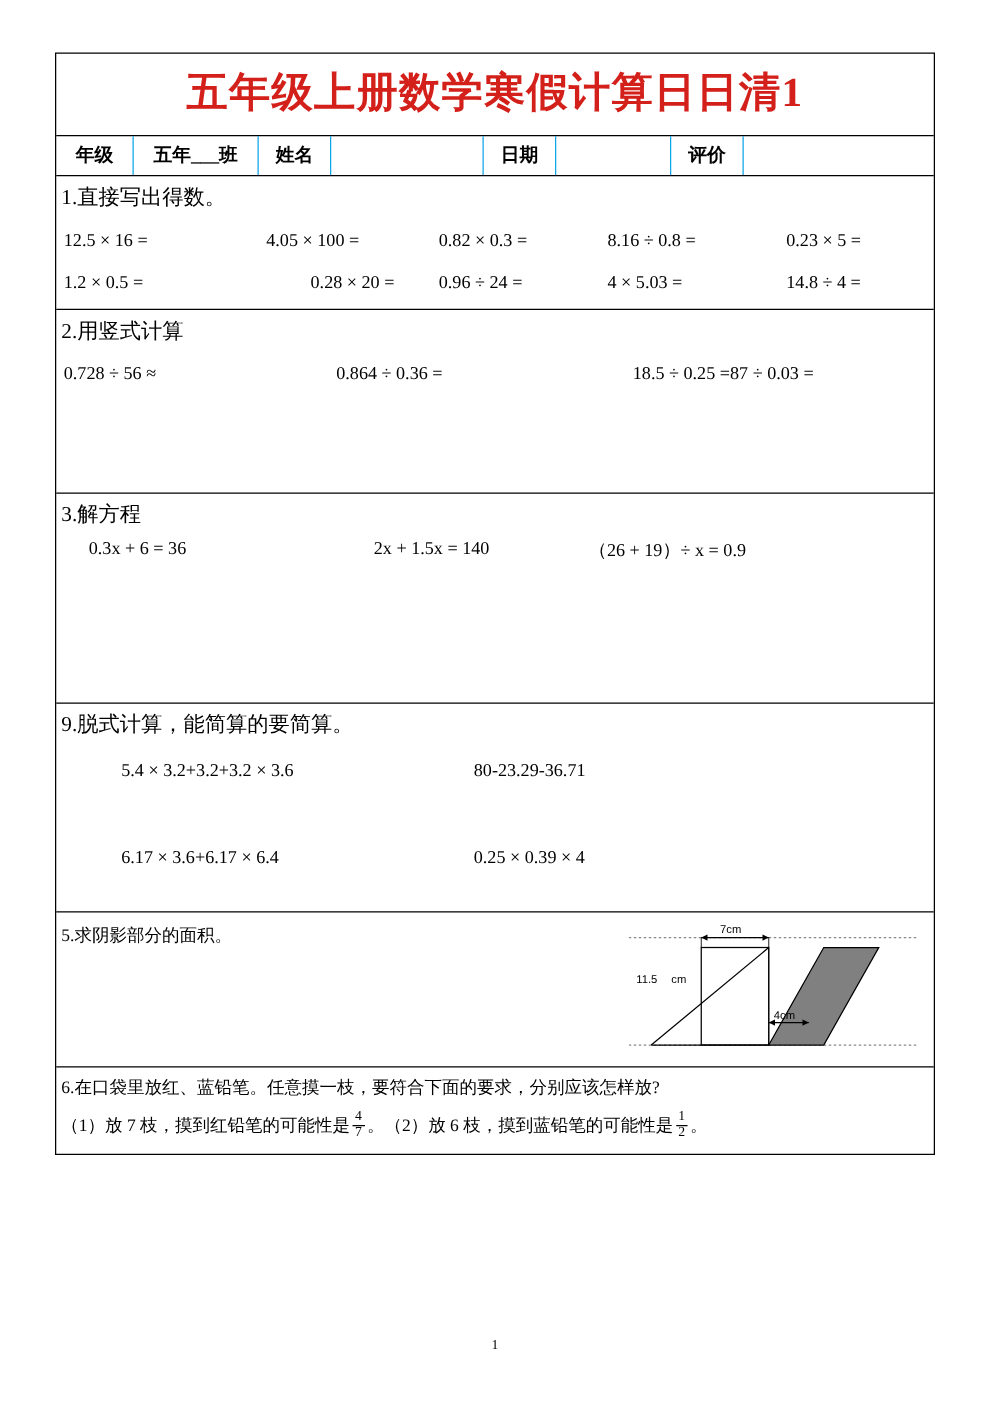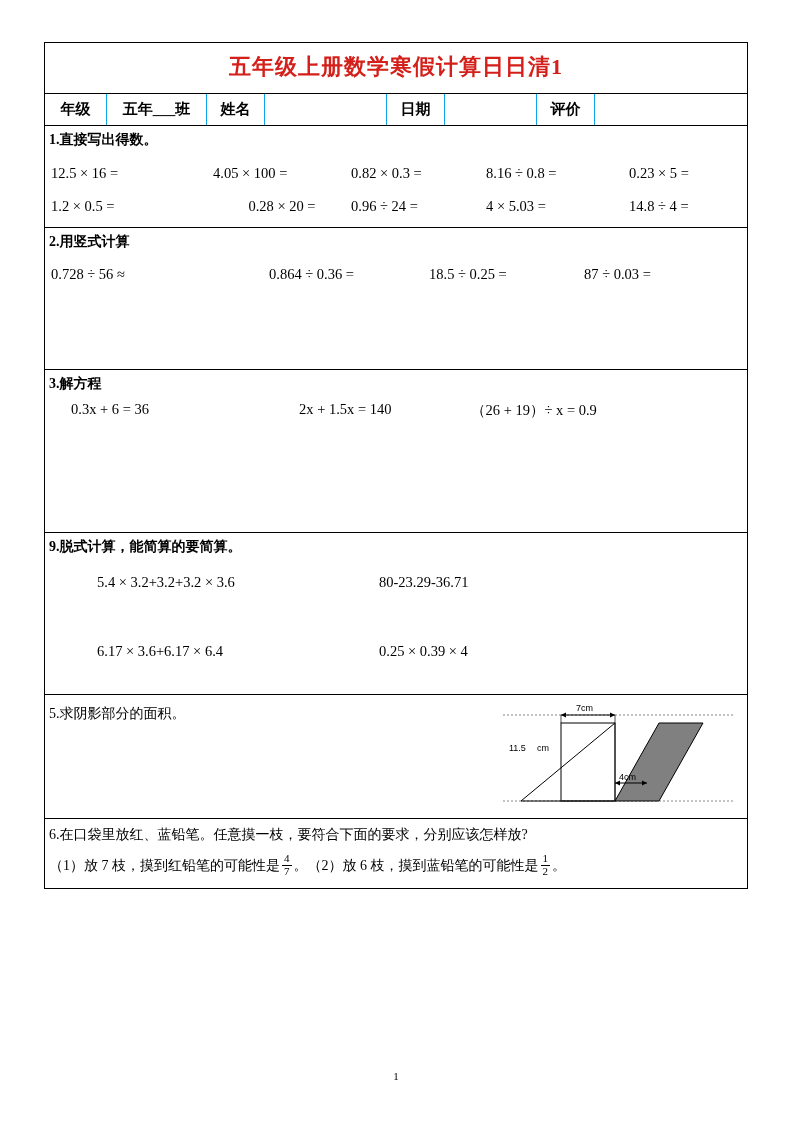--- a/index.html
+++ b/index.html
@@ -30,21 +30,21 @@
   }
   
   .title-row {
     border-bottom: 1px solid #000;
     text-align: center;
     padding: 9px 0 11px 0;
   }
   .title {
     font-family: "Liberation Serif", serif;
     font-weight: bold;
-    font-size: 22px;
+    font-size: 33px;
     color: #d4201a;
     letter-spacing: 1px;
   }
   
   .info-row {
     display: flex;
     border-bottom: 1px solid #000;
     height: 31px;
     align-items: stretch;
     font-weight: bold;
@@ -68,22 +68,22 @@
   .c-eval-value { flex: 1 1 auto; }
 
   
   .section {
     border-bottom: 1px solid #000;
     box-sizing: border-box;
     position: relative;
   }
   .section.last { border-bottom: none; }
   .sec-head {
-    font-weight: bold;
-    font-size: 14px;
+    font-weight: normal;
+    font-size: 17px;
     padding: 5px 0 2px 4px;
   }
   .sec-head.reg { font-weight: normal; font-size: 14px; }
 
   .row-items {
     display: flex;
     font-size: 14.5px;
     padding-left: 6px;
   }
   .row-items .it {
@@ -99,21 +99,21 @@
   .s1-line1 .it:nth-child(4){ width:143px;}
   .s1-line2 .it:nth-child(1){ width:162px;}
   .s1-line2 .it:nth-child(2){ width:138px;text-align:center;}
   .s1-line2 .it:nth-child(3){ width:135px;}
   .s1-line2 .it:nth-child(4){ width:143px;}
 
   
   .s2-line { margin-top: 13px; }
   .s2-line .it:nth-child(1){ width:218px;}
   .s2-line .it:nth-child(2){ width:160px;}
-  .s2-line .it:nth-child(3){ width:155px;}
+  .s2-line .it:nth-child(3){ width:155px;text-align:right;}
   .s2-space { height: 86px; }
 
   
   .s3-line { margin-top: 6px; }
   .s3-line .it:nth-child(1){ width:228px;margin-left:20px;}
   .s3-line .it:nth-child(2){ width:172px;}
   .s3-space { height: 112px; }
 
   
   .s4-line { margin-top: 16px; padding-left: 52px;}

